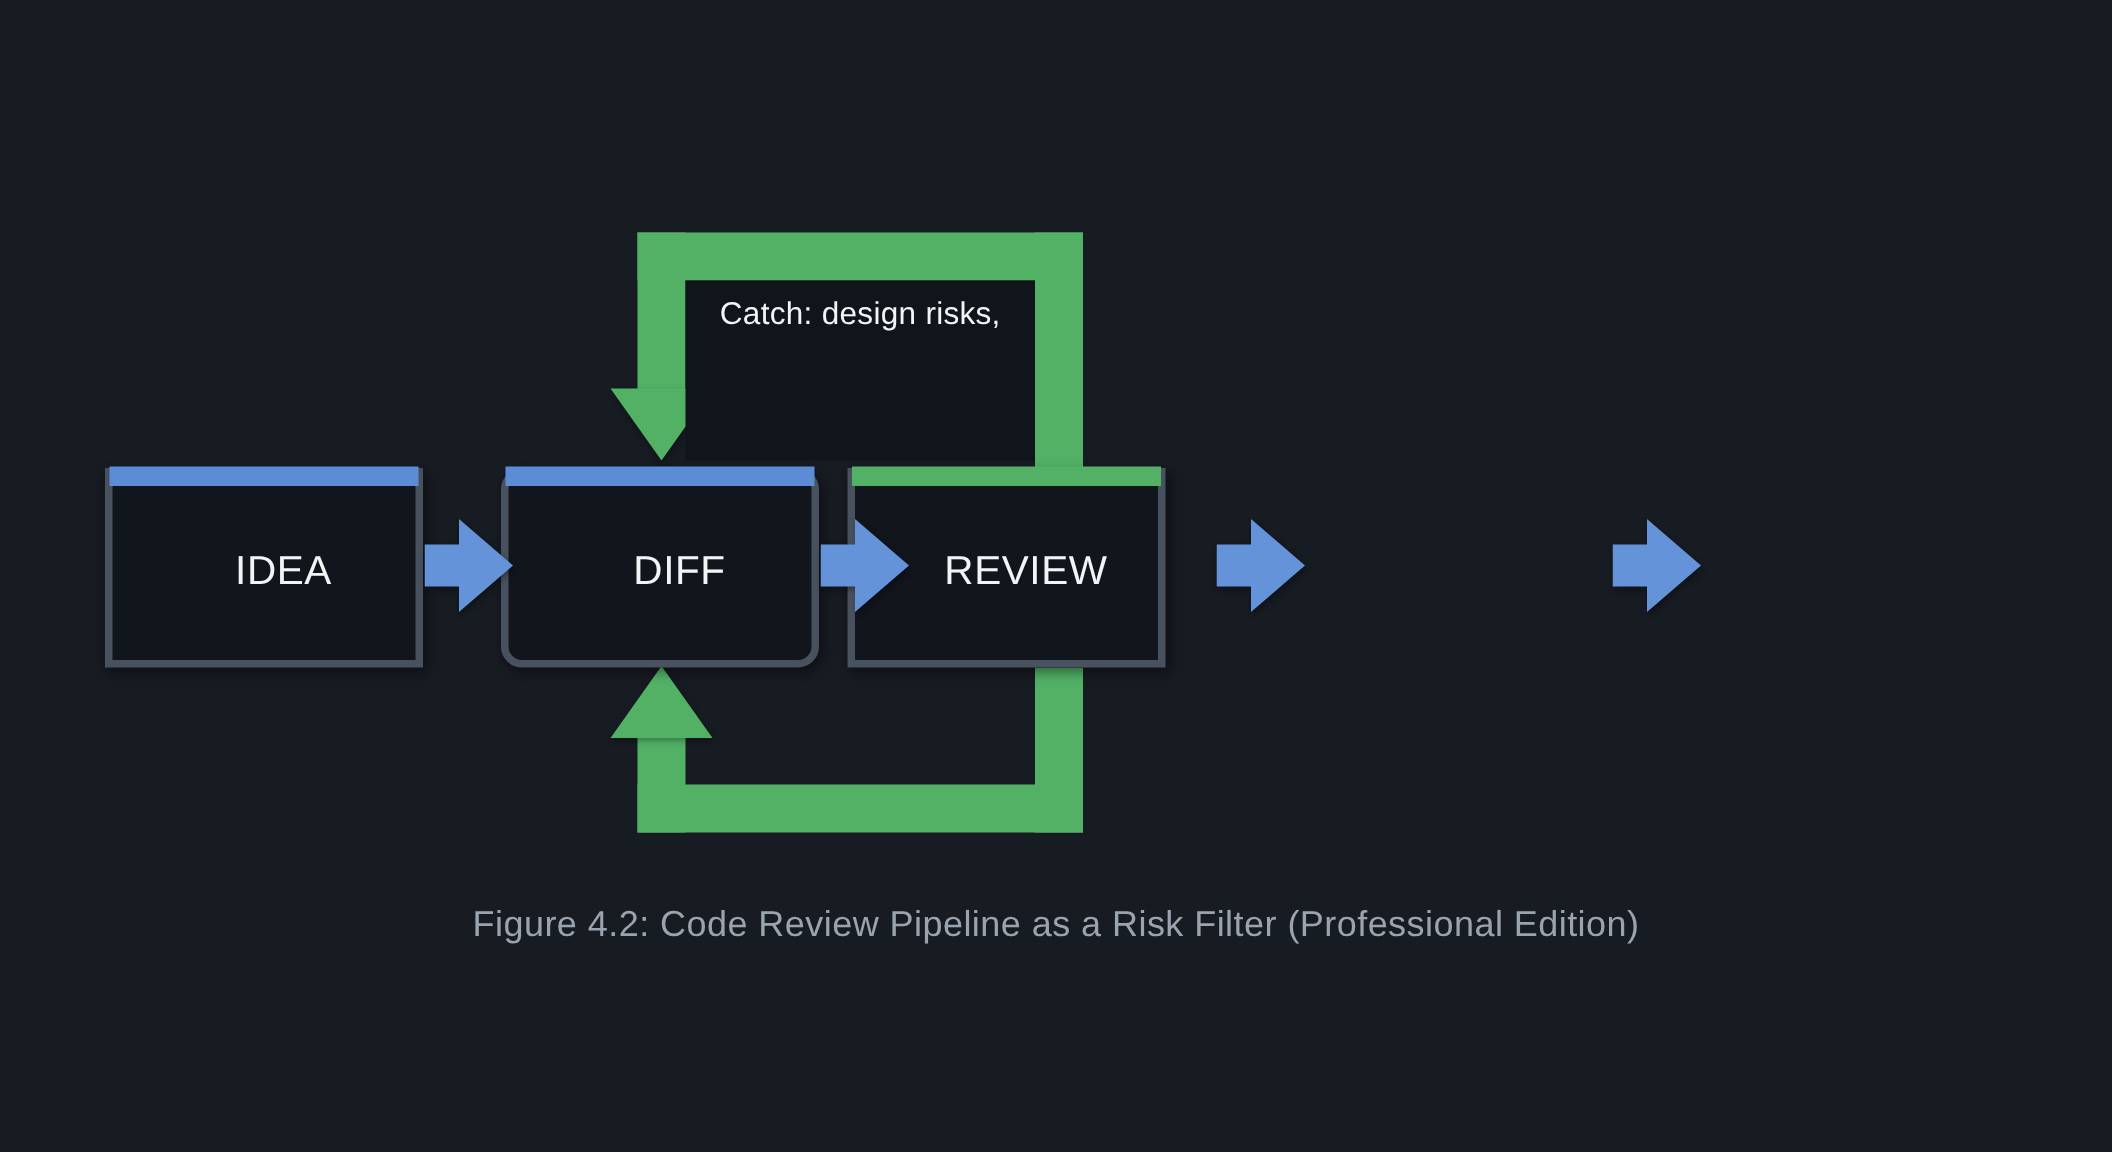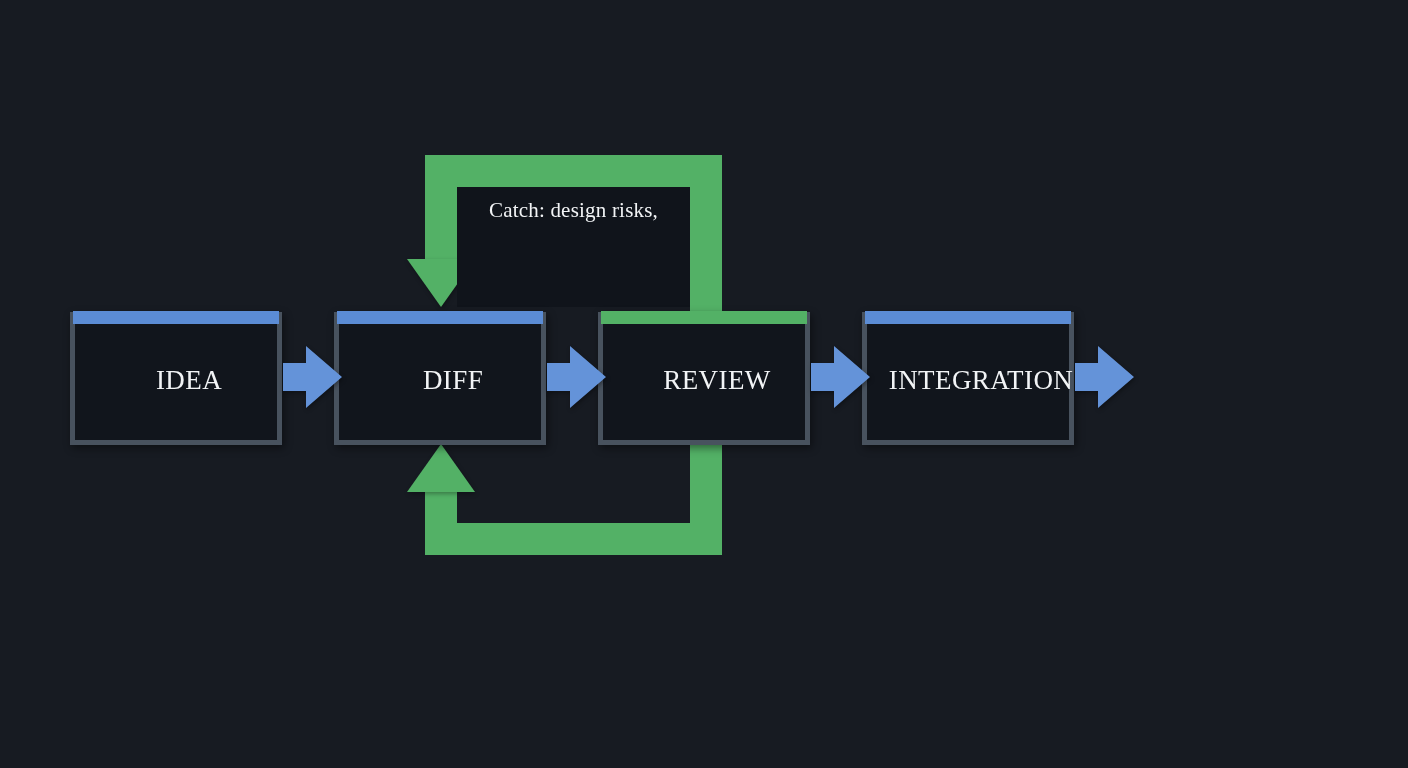--- a/index.html
+++ b/index.html
@@ -12,21 +12,21 @@
     --hole_fill: #10141b;
     --caption_text: #9aa4ae;
     --label_text: #f2f4f6;
   }
   * { margin: 0; padding: 0; box-sizing: border-box; }
   html, body { width: 1408px; height: 768px; overflow: hidden; }
   body {
     background: var(--background);
     font-family: "Liberation Sans", "DejaVu Sans", sans-serif;
   }
-  .canvas { position: relative; width: 1360px; height: 768px; font-family: Liberation Serif, serif; }
+  .canvas { position: relative; width: 1360px; height: 768px; }
 
   
   .stage {
     position: absolute;
     top: 312px;
     width: 212px;
     height: 133px;
     background: var(--box_fill);
     border: 5px solid var(--box_border);
     z-index: 2;
@@ -132,40 +132,37 @@
 
   <div class="g-bar" style="left:690px; top:445px; width:32px; height:110px;"></div>
   <div class="g-bar" style="left:425px; top:523px; width:297px; height:32px;"></div>
   <div class="g-bar" style="left:425px; top:489px; width:32px; height:66px;"></div>
   <div class="g-head up"></div>
 
   <div class="stage" style="left:70px;">
     <div class="header" style="background: rgb(91, 140, 213);"></div>
     <div class="stage-label">IDEA</div>
   </div>
-  <div class="stage" style="left:334px;">
+  <div class="stage" style="left:334px;border-radius:14px;">
     <div class="header" style="background: rgb(91, 140, 213);"></div>
     <div class="stage-label">DIFF</div>
   </div>
-  <div class="stage" style="left:598px;">
+  <div class="stage" style="left:565px;">
     <div class="header" style="background: rgb(83, 177, 102);"></div>
     <div class="stage-label">REVIEW</div>
-  </div>
-  <div class="stage" style="left:862px;">
-    <div class="header" style="background: rgb(91, 140, 213);"></div>
-    <div class="stage-label">INTEGRATION</div>
   </div>
 
   <svg class="flow-arrow" style="left:283px;" viewBox="0 0 60 62">
     <polygon points="0,17 23,17 23,0 59,31 23,62 23,45 0,45" fill="var(--arrow_blue)"></polygon>
   </svg>
   <svg class="flow-arrow" style="left:547px;" viewBox="0 0 60 62">
     <polygon points="0,17 23,17 23,0 59,31 23,62 23,45 0,45" fill="var(--arrow_blue)"></polygon>
   </svg>
   <svg class="flow-arrow" style="left:811px;" viewBox="0 0 60 62">
     <polygon points="0,17 23,17 23,0 59,31 23,62 23,45 0,45" fill="var(--arrow_blue)"></polygon>
   </svg>
   <svg class="flow-arrow" style="left:1075px;" viewBox="0 0 60 62">
     <polygon points="0,17 23,17 23,0 59,31 23,62 23,45 0,45" fill="var(--arrow_blue)"></polygon>
   </svg>
 
+  <div class="caption">Figure 4.2: Code Review Pipeline as a Risk Filter (Professional Edition)</div>
 
 </div>
 
 </body></html>

